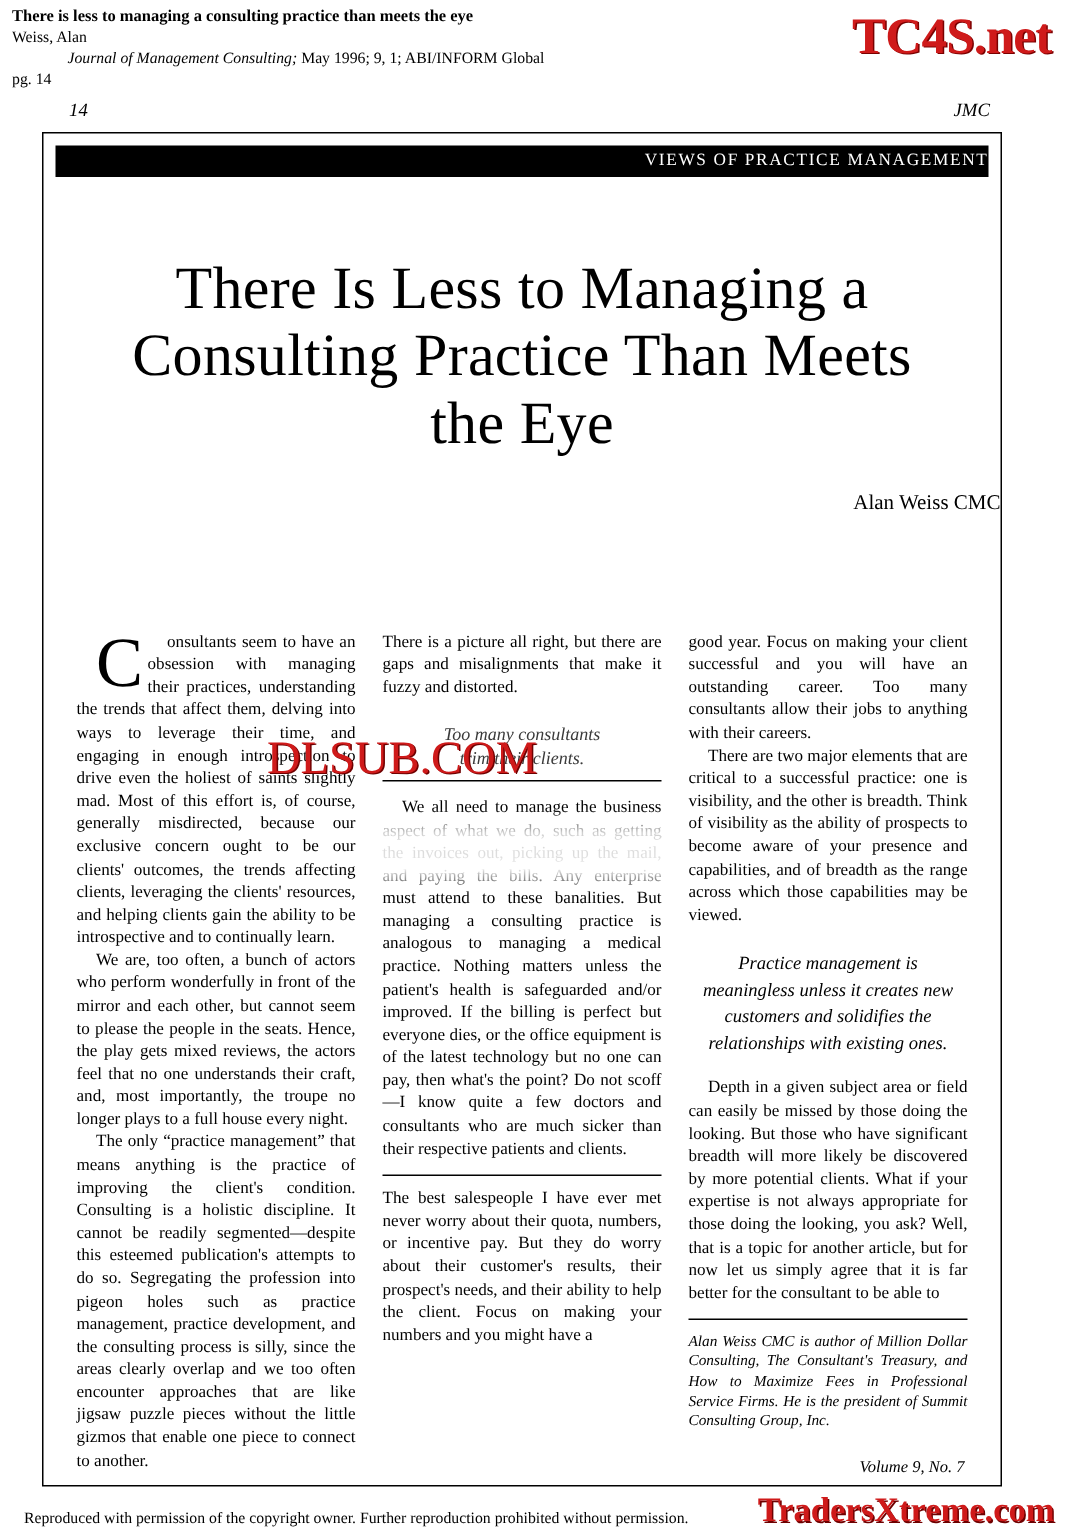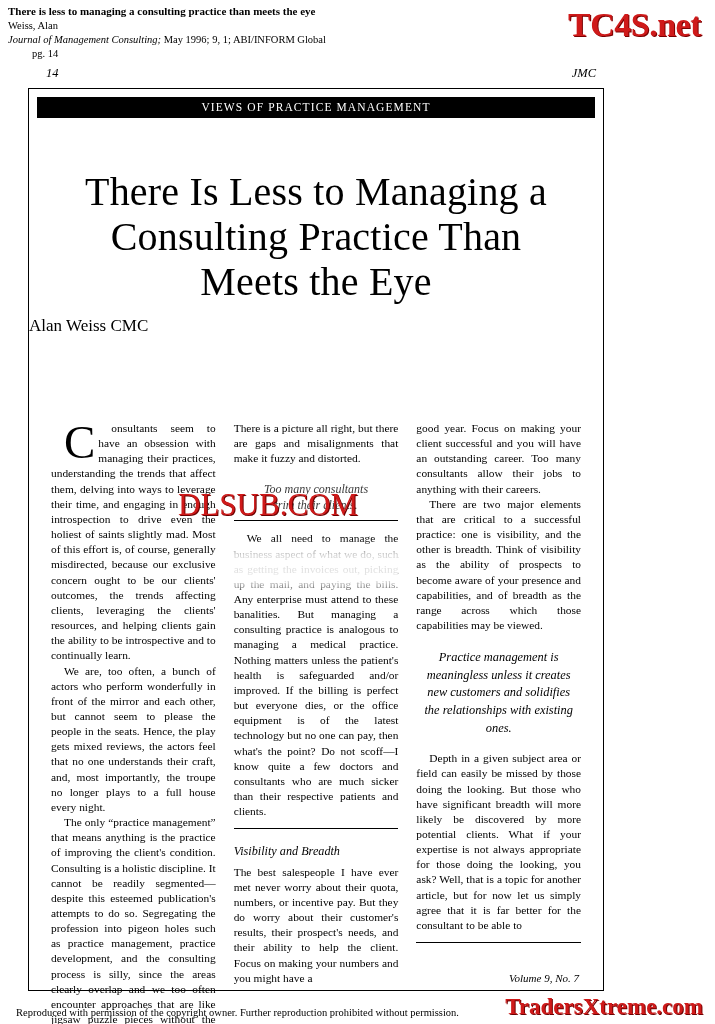--- a/index.html
+++ b/index.html
@@ -22,22 +22,22 @@
     left: 8px;
     top: 4px;
     width: 520px;
     font-family: "Liberation Serif", serif;
     font-size: 10.5px;
     line-height: 1.35;
   }
   .cite .line1 { font-weight: bold; font-size: 11px; }
   .cite .line2 { font-size: 10.5px; }
   .cite .line3 { font-size: 10.5px; }
-  .cite .line3 em { font-style: italic; }
-  .cite .line4 { font-size: 10.5px; margin-left: 24px; }
+  .cite .line3 em { font-style: italic; margin-left: 37px; }
+  .cite .line4 { font-size: 10.5px; }
 
   
   .wm-tc4s {
     position: absolute;
     right: 14px;
     top: 6px;
     font-family: "Liberation Serif", serif;
     font-weight: bold;
     font-size: 34px;
     color: #cf1a1a;
@@ -66,21 +66,21 @@
     color: #cf1a1a;
     text-shadow: 1px 1px 0 #6e0000;
     z-index: 40;
   }
 
   
   .page {
     position: absolute;
     left: 28px;
     top: 66px;
-    width: 576px;
+    width: 640px;
     height: 925px;
   }
   .folio {
     position: relative;
     height: 22px;
     font-style: italic;
     font-size: 12.5px;
   }
   .folio .pg-left { position: absolute; left: 18px; top: 0; }
   .folio .pg-right { position: absolute; right: 8px; top: 0; }
@@ -94,39 +94,39 @@
     border: 1.5px solid #000;
     background: #fff;
     padding: 0;
     box-sizing: border-box;
   }
 
   .banner {
     margin: 8px 8px 0 8px;
     background: #000;
     color: #fff;
-    text-align: center;
+    text-align: right;
     font-variant: small-caps;
     font-size: 11.5px;
     letter-spacing: 1.1px;
     padding: 4px 0 5px 0;
   }
 
   .title {
     text-align: center;
     margin: 52px 44px 0 44px;
     font-size: 40px;
     line-height: 1.12;
     font-weight: normal;
     letter-spacing: 0.2px;
   }
   .byline {
-    text-align: left;
-    margin-top: 12px;
-    font-size: 17px;
+    text-align: right;
+    margin-top: 24px;
+    font-size: 14px;
   }
 
   
   .cols {
     position: absolute;
     left: 22px;
     right: 22px;
     top: 332px;
     bottom: 32px;
     display: flex;
@@ -259,31 +259,31 @@
 
       <div class="col">
         <p class="noindent">There is a picture all right, but there are gaps and misalignments that make it fuzzy and distorted.</p>
         <div class="subhead-italic">
           <div>Too many consultants</div>
           <div>trim their clients.</div>
         </div>
         <hr class="rule-short">
         <p>We all need to manage the business aspect of what we do, such as getting the invoices out, picking up the mail, and paying the bills. Any enterprise must attend to these banalities. But managing a consulting practice is analogous to managing a medical practice. Nothing matters unless the patient's health is safeguarded and/or improved. If the billing is perfect but everyone dies, or the office equipment is of the latest technology but no one can pay, then what's the point? Do not scoff—I know quite a few doctors and consultants who are much sicker than their respective patients and clients.</p>
         <hr class="rule-thin">
-        <div class="subhead-left">Visibility and Breadth</div>
         <p class="noindent">The best salespeople I have ever met never worry about their quota, numbers, or incentive pay. But they do worry about their customer's results, their prospect's needs, and their ability to help the client. Focus on making your numbers and you might have a</p>
         <div class="blur-patch"></div>
       </div>
 
       <div class="col">
         <p class="noindent">good year. Focus on making your client successful and you will have an outstanding career. Too many consultants allow their jobs to anything with their careers.</p>
         <p>There are two major elements that are critical to a successful practice: one is visibility, and the other is breadth. Think of visibility as the ability of prospects to become aware of your presence and capabilities, and of breadth as the range across which those capabilities may be viewed.</p>
         <div class="pullquote">Practice management is meaningless unless it creates new customers and solidifies the relationships with existing ones.</div>
         <p>Depth in a given subject area or field can easily be missed by those doing the looking. But those who have significant breadth will more likely be discovered by more potential clients. What if your expertise is not always appropriate for those doing the looking, you ask? Well, that is a topic for another article, but for now let us simply agree that it is far better for the consultant to be able to</p>
         <hr class="rule-thin">
+        <div class="bio">Alan Weiss CMC is author of Million Dollar Consulting, The Consultant's Treasury, and How to Maximize Fees in Professional Service Firms. He is the president of Summit Consulting Group, Inc.</div>
       </div>
 
     </div>
 
     <div class="colophon">Volume 9, No. 7</div>
   </div>
 </div>
 
 <div class="wm-dlsub">DLSUB.COM</div>
 <div class="wm-traders">TradersXtreme.com</div>

